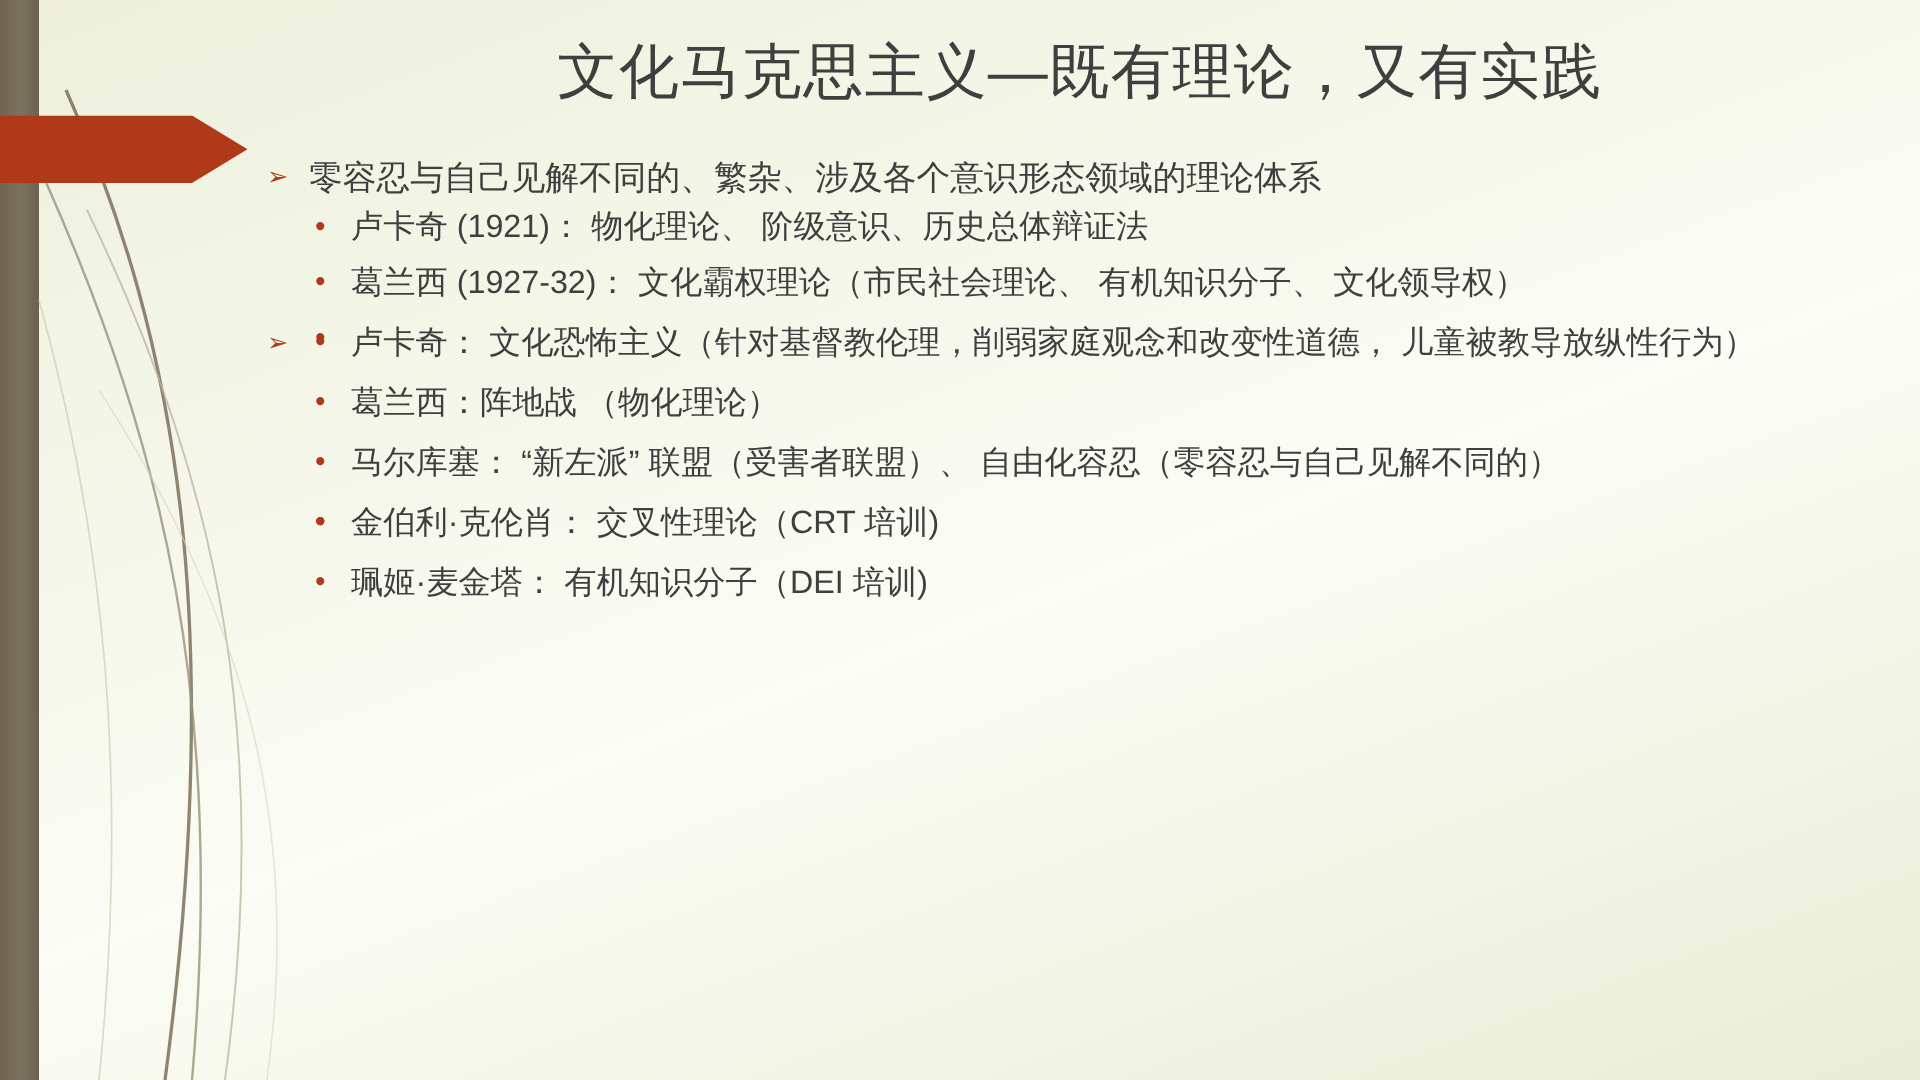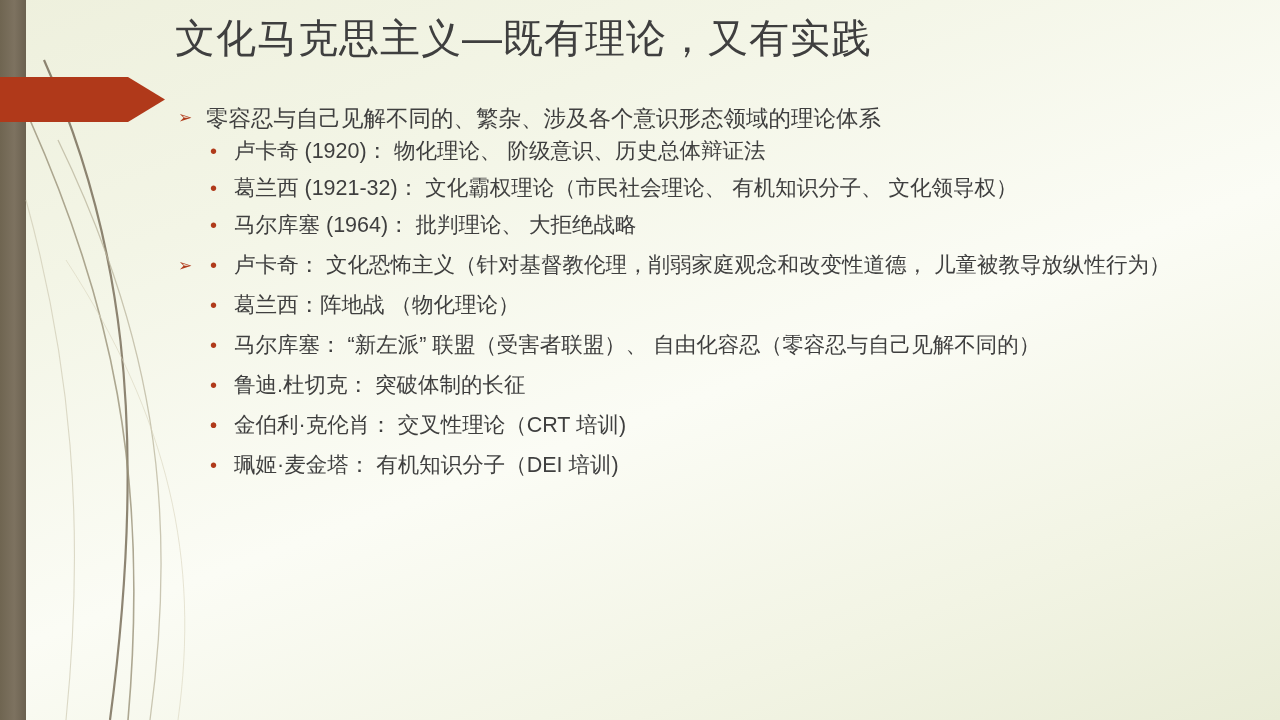--- a/index.html
+++ b/index.html
@@ -41,23 +41,23 @@
   .arrow {
     position: absolute;
     left: 0;
     top: 77px;
     width: 165px;
     height: 45px;
   }
   .title {
     position: absolute;
     left: 175px;
-    top: 14px;
+    top: 24px;
     width: 1090px;
-    text-align: left;
+    text-align: center;
     font-size: 40px;
     line-height: 1.2;
     color: #3f3f3f;
     letter-spacing: 1px;
     white-space: nowrap;
   }
   .content {
     position: absolute;
     left: 176px;
     top: 104px;
@@ -134,29 +134,28 @@
   <div class="content">
     <ul>
 
       <li class="lvl1">
         <span class="bullet">➢</span>
         <span>零容忍与自己见解不同的、繁杂、涉及各个意识形态领域的理论体系</span>
       </li>
       <ul class="lvl2-list">
         <li class="lvl2">
           <span class="bullet">•</span>
-          <span>卢卡奇 (1920)：  物化理论、  阶级意识、历史总体辩证法</span>
+          <span>卢卡奇 (1921)：  物化理论、  阶级意识、历史总体辩证法</span>
         </li>
         <li class="lvl2">
           <span class="bullet">•</span>
-          <span>葛兰西 (1921-32)：   文化霸权理论（市民社会理论、  有机知识分子、  文化领导权）</span>
+          <span>葛兰西 (1927-32)：   文化霸权理论（市民社会理论、  有机知识分子、  文化领导权）</span>
         </li>
         <li class="lvl2 wide">
           <span class="bullet">•</span>
-          <span>马尔库塞 (1964)：  批判理论、  大拒绝战略</span>
         </li>
       </ul>
 
       <li class="lvl1">
         <span class="bullet">➢</span>
       </li>
       <ul class="lvl2-list">
         <li class="lvl2 wide">
           <span class="bullet">•</span>
           <span>卢卡奇：  文化恐怖主义（针对基督教伦理，削弱家庭观念和改变性道德，  儿童被教导放纵性行为）</span>
@@ -164,21 +163,20 @@
         <li class="lvl2 wide">
           <span class="bullet">•</span>
           <span>葛兰西：阵地战 （物化理论）</span>
         </li>
         <li class="lvl2 wide">
           <span class="bullet">•</span>
           <span>马尔库塞：  “新左派” 联盟（受害者联盟）、  自由化容忍（零容忍与自己见解不同的）</span>
         </li>
         <li class="lvl2 wide">
           <span class="bullet">•</span>
-          <span>鲁迪.杜切克：  突破体制的长征</span>
         </li>
         <li class="lvl2 wide">
           <span class="bullet">•</span>
         </li>
         <li class="lvl2 wide">
           <span class="bullet">•</span>
           <span>金伯利·克伦肖：  交叉性理论（CRT 培训)</span>
         </li>
         <li class="lvl2">
           <span class="bullet">•</span>

